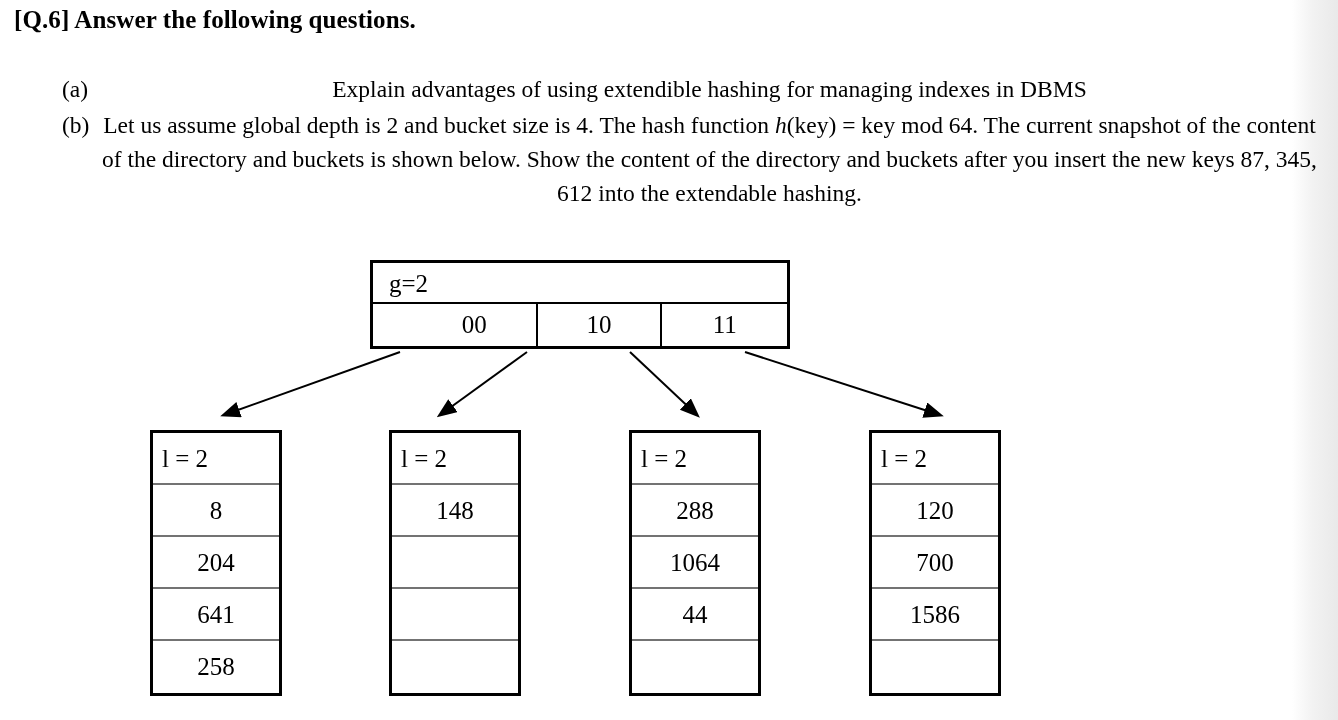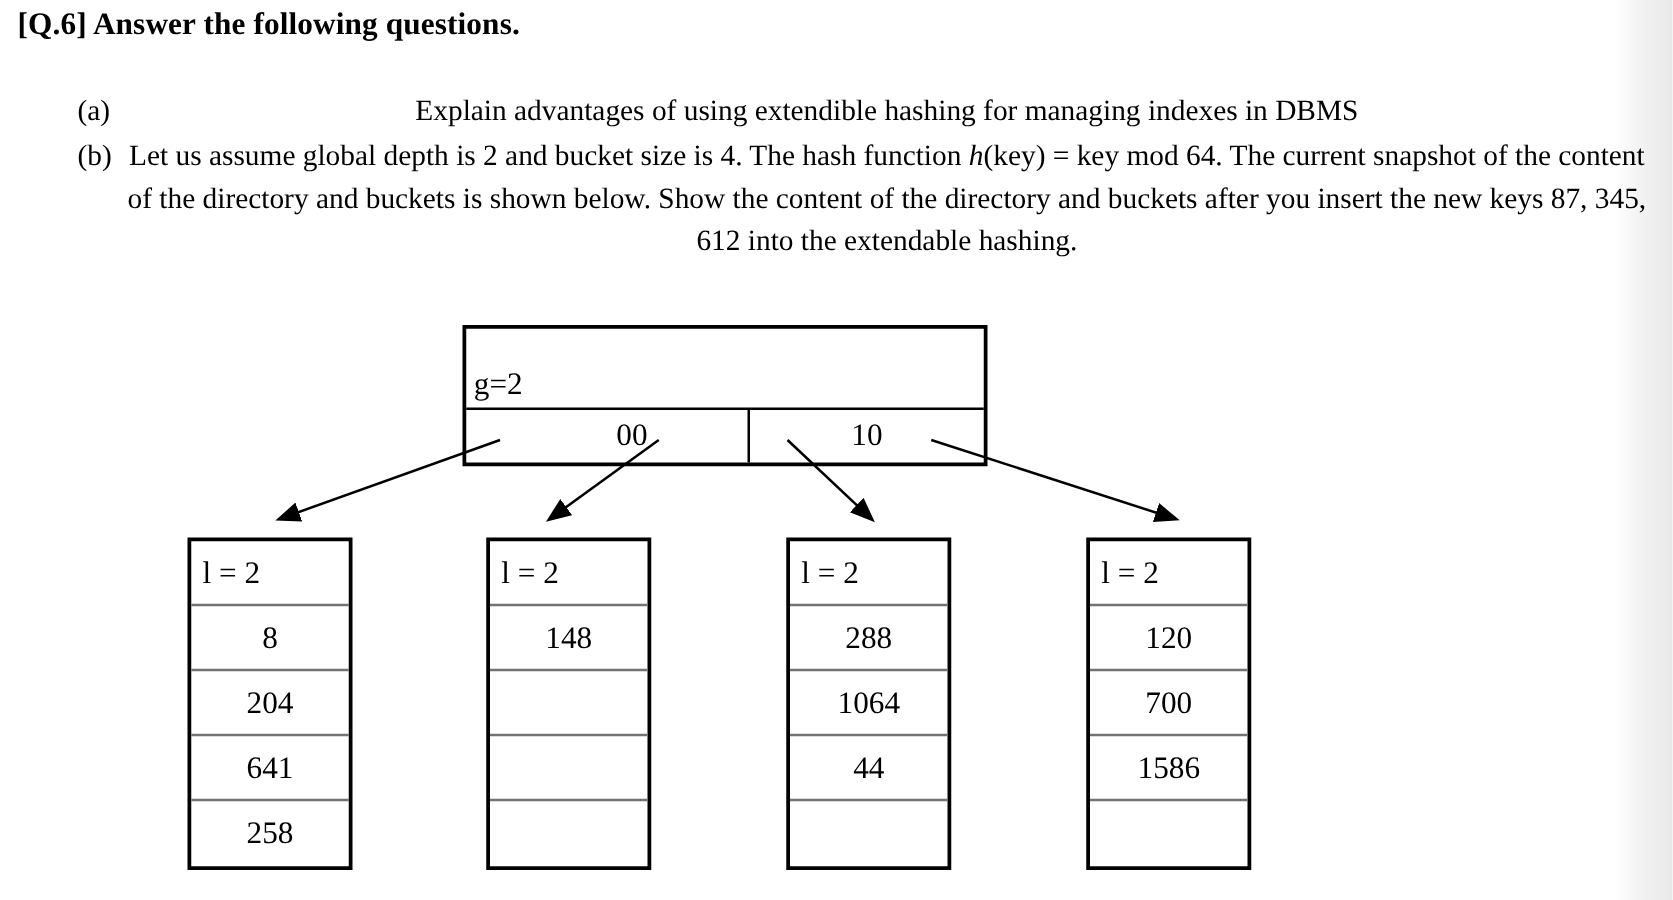--- a/index.html
+++ b/index.html
@@ -73,24 +73,23 @@
     top: 8px;
     width: 420px;
     border: 3px solid #000;
     box-sizing: border-box;
     background: #fff;
   }
   .dir-depth {
     height: 41px;
     line-height: 41px;
     font-size: 25px;
-    padding-left: 6px;
+    padding-left: 16px;
     border-bottom: 2px solid #000;
     box-sizing: border-box;
-    margin-top: 24px;
   }
   .dir-cells {
     display: flex;
     height: 42px;
     padding-left: 40px;
   }
   .dir-cells .cell {
     flex: 1 1 25%;
     text-align: center;
     line-height: 42px;
@@ -154,20 +153,21 @@
   </div>
 </div>
 
 <div class="diagram">
 
   <div class="directory">
     <div class="dir-depth">g=2</div>
     <div class="dir-cells">
       <div class="cell">00</div>
       <div class="cell">10</div>
+      <div class="cell">11</div>
     </div>
   </div>
 
   <svg class="arrows" viewBox="0 0 1338 460" xmlns="http://www.w3.org/2000/svg">
     <defs>
       <marker id="ah" markerWidth="10" markerHeight="10" refX="8" refY="4" orient="auto" markerUnits="strokeWidth">
         <path d="M0,0 L10,4 L0,8 Z" fill="#000"></path>
       </marker>
     </defs>
     <line x1="400" y1="100" x2="224" y2="163" stroke="#000" stroke-width="2" marker-end="url(#ah)"></line>

